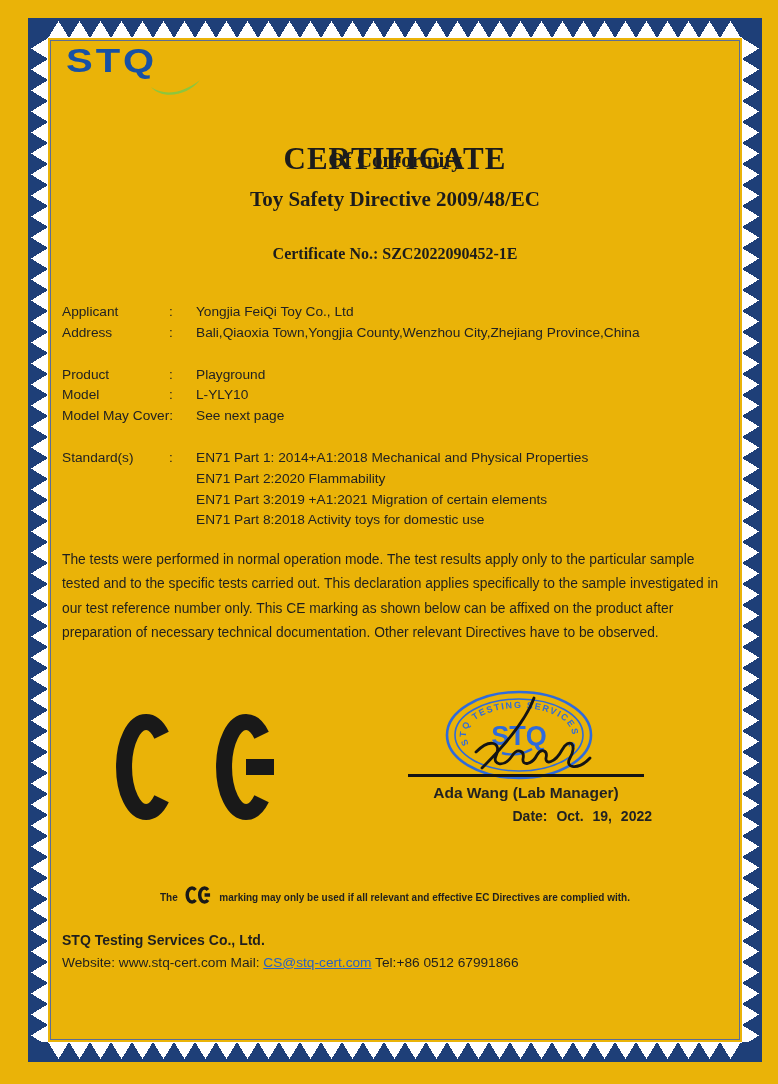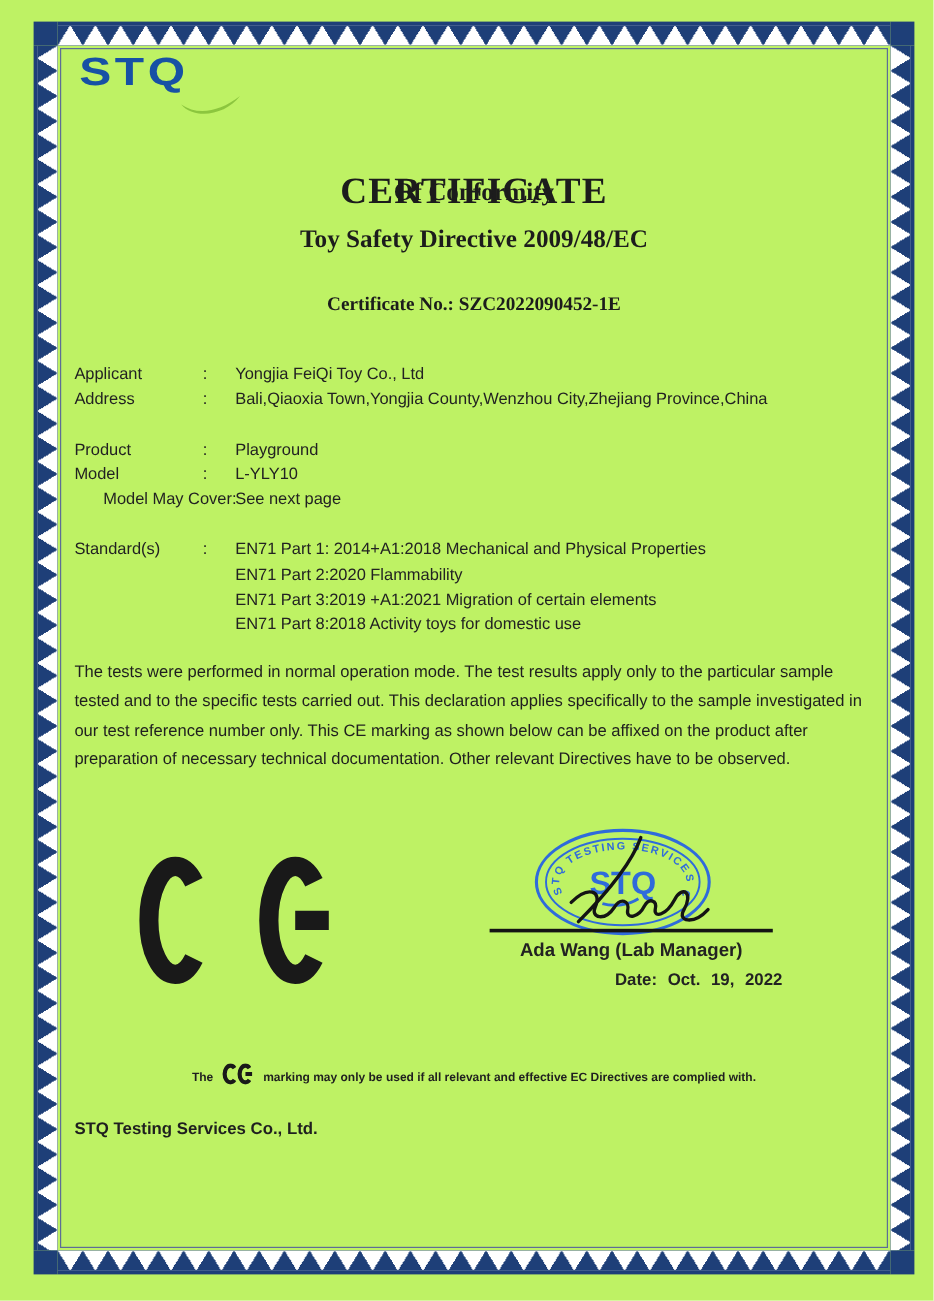--- a/index.html
+++ b/index.html
@@ -1,18 +1,18 @@
 <!DOCTYPE html>
 <html><head>
 <meta charset="utf-8">
 <style>
   * { margin:0; padding:0; box-sizing:border-box; }
   html,body { background:#ffffff; }
   body { font-family:"Liberation Sans", sans-serif; }
-  .page { position:relative; width:778px; height:1084px; background:#bef264; overflow:hidden; }
+  .page { position:relative; width:778px; height:1084px; background:#eab308; overflow:hidden; }
 
   
   .bt, .bb, .bl, .br, .corner { position:absolute; background-color:#1e3f78; }
   .bt { left:48px; right:36px; top:18px; height:20px;
         background-image:conic-gradient(from 148.3deg at 50% 0%, #fff 63.4deg, #fff0 0);
         background-size:21px 17px; background-position:0 3px; background-repeat:repeat-x; }
   .bb { left:48px; right:36px; bottom:22px; height:20px;
         background-image:conic-gradient(from 328.3deg at 50% 100%, #fff 63.4deg, #fff0 0);
         background-size:21px 17px; background-position:0 0; background-repeat:repeat-x; }
   .bl { left:28px; top:38px; bottom:42px; width:20px;
@@ -42,21 +42,21 @@
   .t-directive { top:187px; font-size:21px; }
   .t-certno { top:229px; font-size:16px;margin-top:16px; }
   .t-reportno { top:253px; font-size:15.5px; }
 
   
   .fields { position:absolute; left:62px; top:302px; width:668px;
         display:grid; grid-template-columns:107px 27px auto; font-size:13.7px;
         line-height:20.8px; color:#222; }
   .fields > div { white-space:nowrap; }
   .spacer { grid-column:1 / 4; height:21px; }
-  .span2 { grid-column:1 / 3;margin-left:24px; }
+  .span2 { grid-column:1 / 3; }
   .col3 { grid-column:3; }
 
   
   .declaration { position:absolute; left:62px; top:548px; width:664px; font-size:13.8px;
         line-height:24.3px; color:#1f1f1f; }
 
   
   .ce-big { position:absolute; left:116px; top:710px; }
 
   
@@ -176,15 +176,20 @@
           <path d="M14.9,5.9 A7,10 0 1 0 14.9,20.1"></path>
           <path d="M10,13 H18"></path>
         </g>
       </g>
     </svg>
     <span>marking may only be used if all relevant and effective EC Directives are complied with.</span>
   </div>
 
   <div class="footer">
     <div class="company">STQ Testing Services Co., Ltd.</div>
+    <div>
+      <span>Website: www.stq-cert.com Mail:</span>
+      <span class="mail-link">CS@stq-cert.com</span>
+      <span>Tel:+86 0512 67991866</span>
+    </div>
   </div>
 
 </div>
 
 </body></html>

